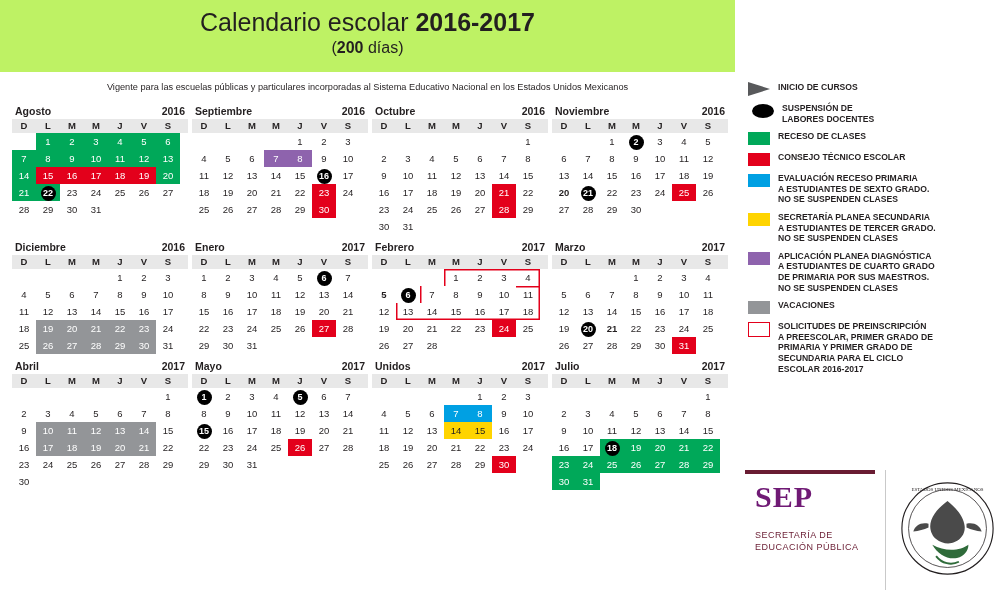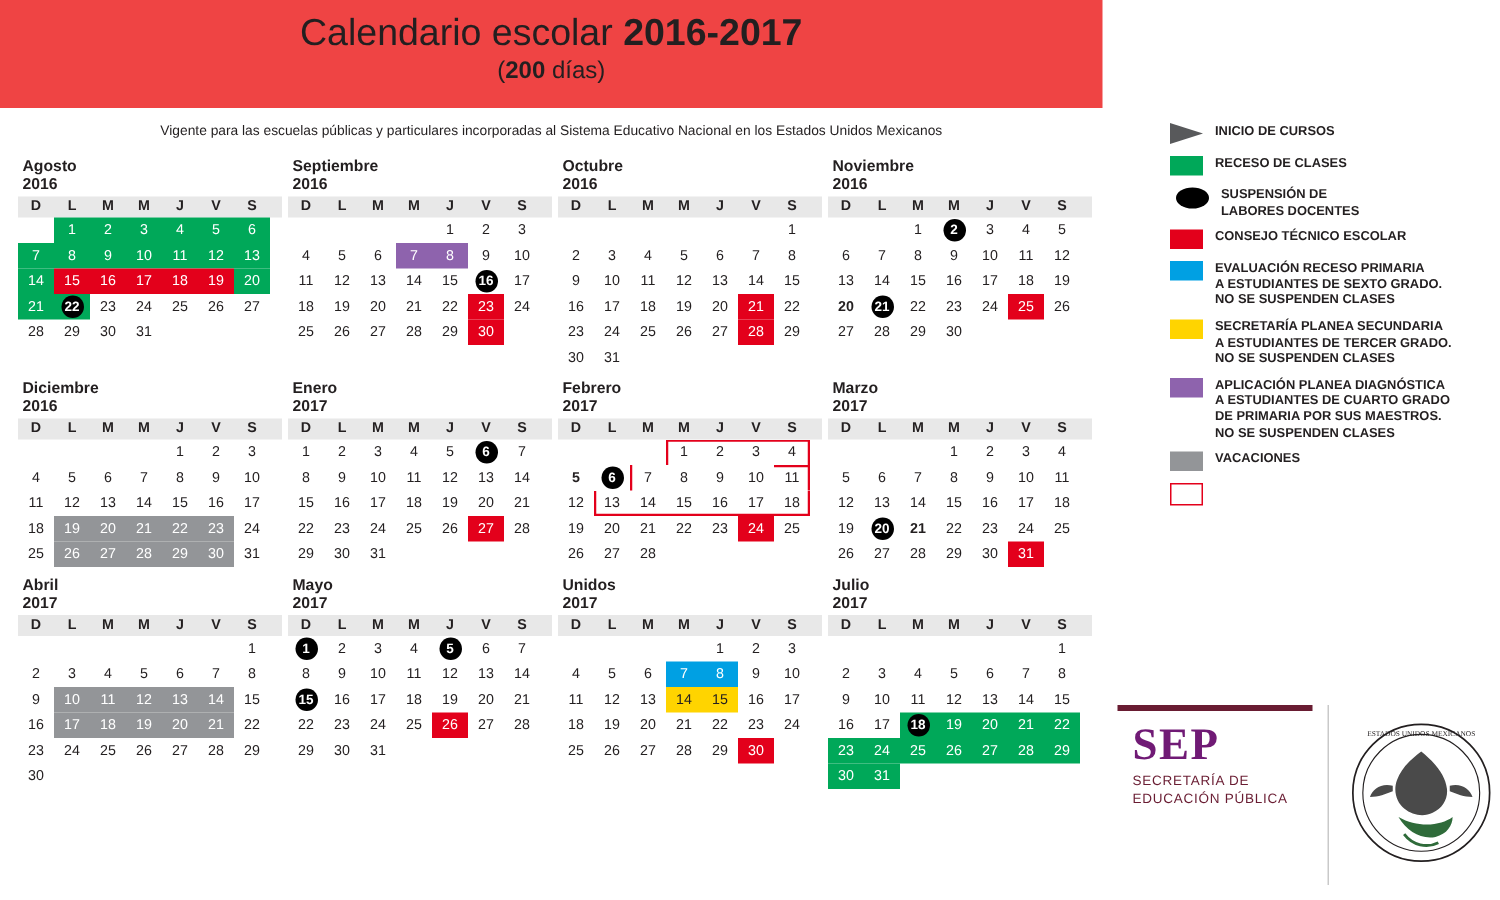--- a/index.html
+++ b/index.html
@@ -8,41 +8,41 @@
     width:1000px; height:600px;
     font-family:"Liberation Sans", sans-serif;
     background:#ffffff;
     color:#231f20;
     position:relative;
     overflow:hidden;
   }
   
   .header {
     position:absolute; left:0; top:0; width:735px; height:72px;
-    background:#ef4444;
+    background:#bef264;
   }
   .header .title {
     text-align:center; padding-top:8px;
     font-size:25px; font-weight:bold; letter-spacing:0px;
     color:#231f20;
   }
   .header .title .light { font-weight:normal; }
   .header .subtitle {
     text-align:center; font-size:16px; margin-top:2px; font-weight:normal;
   }
   .header .subtitle b { font-weight:bold; }
   .vigente {
     position:absolute; left:0; top:82px; width:735px;
     text-align:center; font-size:9.2px; color:#231f20;
   }
   
   .cal-area { position:absolute; left:12px; top:105px; width:722px; }
   .row { display:flex; }
   .month { width:176px; margin-right:4px; margin-bottom:6px; }
-  .month-head { display:flex; justify-content:space-between; font-size:10.5px; font-weight:bold; padding:0 3px 2px 3px;flex-direction:column; }
+  .month-head { display:flex; justify-content:space-between; font-size:10.5px; font-weight:bold; padding:0 3px 2px 3px; }
   .dow { display:grid; grid-template-columns:repeat(7,24px); background:#e8e8e8; }
   .dow div { text-align:center; font-size:9.5px; font-weight:bold; line-height:14px; }
   .days { display:grid; grid-template-columns:repeat(7,24px); }
   .day {
     height:17px; line-height:17px; text-align:center; font-size:9.5px;
     position:relative;
   }
   .day.g   { background:#00a859; color:#fff; }       
   .day.r   { background:#e3001b; color:#fff; }       
   .day.gray{ background:#939598; color:#fff; }       
@@ -59,33 +59,33 @@
   .pre-t { box-shadow: inset 0 1.5px 0 0 #e3001b; }
   .pre-b { box-shadow: inset 0 -1.5px 0 0 #e3001b; }
   .pre-l { box-shadow: inset 1.5px 0 0 0 #e3001b; }
   .pre-tl{ box-shadow: inset 0 1.5px 0 0 #e3001b, inset 1.5px 0 0 0 #e3001b; }
   .pre-tr{ box-shadow: inset 0 1.5px 0 0 #e3001b, inset -1.5px 0 0 0 #e3001b; }
   .pre-bl{ box-shadow: inset 0 -1.5px 0 0 #e3001b, inset 1.5px 0 0 0 #e3001b; }
   .pre-br{ box-shadow: inset 0 -1.5px 0 0 #e3001b, inset -1.5px 0 0 0 #e3001b; }
 
   
   .legend { position:absolute; left:748px; top:82px; width:250px; }
-  .leg-item { display:flex; align-items:flex-start; margin-bottom:7px;margin-left:32px; }
+  .leg-item { display:flex; align-items:flex-start; margin-bottom:7px; }
   .leg-sw { width:22px; height:13px; flex:0 0 22px; margin-right:8px; margin-top:1px; }
   .leg-txt { font-size:8.6px; line-height:10.6px; font-weight:bold; color:#231f20; }
   .sw-arrow-r { width:0; height:0; border-top:7px solid transparent; border-bottom:7px solid transparent; border-left:22px solid #58595b; }
   .sw-arrow-l { width:0; height:0; border-top:7px solid transparent; border-bottom:7px solid transparent; border-right:22px solid #58595b; }
   .sw-circle { width:14px; height:14px; border-radius:50%; background:#000; margin-left:4px; }
   .sw-out   { background:#fff; border:1.5px solid #e3001b; height:15px; }
 
   
   .footer { position:absolute; left:745px; top:470px; width:255px; height:130px; }
   .sep-band { position:absolute; left:0; top:0; width:130px; height:4px; background:#691c32; }
   .sep-word { position:absolute; left:10px; top:10px; font-family:"Liberation Serif", serif; font-size:30px; color:#701a75; letter-spacing:1px; font-weight:bold;}
-  .sep-sub { position:absolute; left:10px; top:44px; font-size:9px; line-height:12px; color:#691c32; letter-spacing:0.5px; }
+  .sep-sub { position:absolute; left:10px; top:59px; font-size:9px; line-height:12px; color:#691c32; letter-spacing:0.5px; }
   .sep-divider { position:absolute; left:140px; top:0; width:1px; height:120px; background:#c9c9c9; }
   .eagle { position:absolute; left:155px; top:4px; width:95px; height:110px; }
 </style>
 </head>
 <body>
 
 <div class="header">
   <div class="title">
     <span class="light">Calendario escolar </span><span>2016-2017</span>
   </div>
@@ -713,30 +713,30 @@
   </div>
 
 <div class="legend" id="legend">
     <div class="leg-item">
       <div class="sw-arrow-r" style="margin-right: 8px;"></div>
       <div class="leg-txt">
         <div>INICIO DE CURSOS</div>
       </div>
     </div>
     <div class="leg-item">
-      <div class="leg-sw" style="background: rgb(0, 168, 89);"></div>
-      <div class="leg-txt">
-        <div>RECESO DE CLASES</div>
-      </div>
-    </div>
-    <div class="leg-item">
       <div class="leg-sw sw-circle"></div>
       <div class="leg-txt">
         <div>SUSPENSIÓN DE</div>
         <div>LABORES DOCENTES</div>
+      </div>
+    </div>
+    <div class="leg-item">
+      <div class="leg-sw" style="background: rgb(0, 168, 89);"></div>
+      <div class="leg-txt">
+        <div>RECESO DE CLASES</div>
       </div>
     </div>
     <div class="leg-item">
       <div class="leg-sw" style="background: rgb(227, 0, 27);"></div>
       <div class="leg-txt">
         <div>CONSEJO TÉCNICO ESCOLAR</div>
       </div>
     </div>
     <div class="leg-item">
       <div class="leg-sw" style="background: rgb(0, 160, 227);"></div>
@@ -764,20 +764,27 @@
       </div>
     </div>
     <div class="leg-item">
       <div class="leg-sw" style="background: rgb(147, 149, 152);"></div>
       <div class="leg-txt">
         <div>VACACIONES</div>
       </div>
     </div>
     <div class="leg-item">
       <div class="leg-sw sw-out"></div>
+      <div class="leg-txt">
+        <div>SOLICITUDES DE PREINSCRIPCIÓN</div>
+        <div>A PREESCOLAR, PRIMER GRADO DE</div>
+        <div>PRIMARIA Y PRIMER GRADO DE</div>
+        <div>SECUNDARIA PARA EL CICLO</div>
+        <div>ESCOLAR 2016-2017</div>
+      </div>
     </div>
   </div>
 
 <div class="footer">
   <div class="sep-band"></div>
   <div class="sep-word">SEP</div>
   <div class="sep-sub">
     <div>SECRETARÍA DE</div>
     <div>EDUCACIÓN PÚBLICA</div>
   </div>

